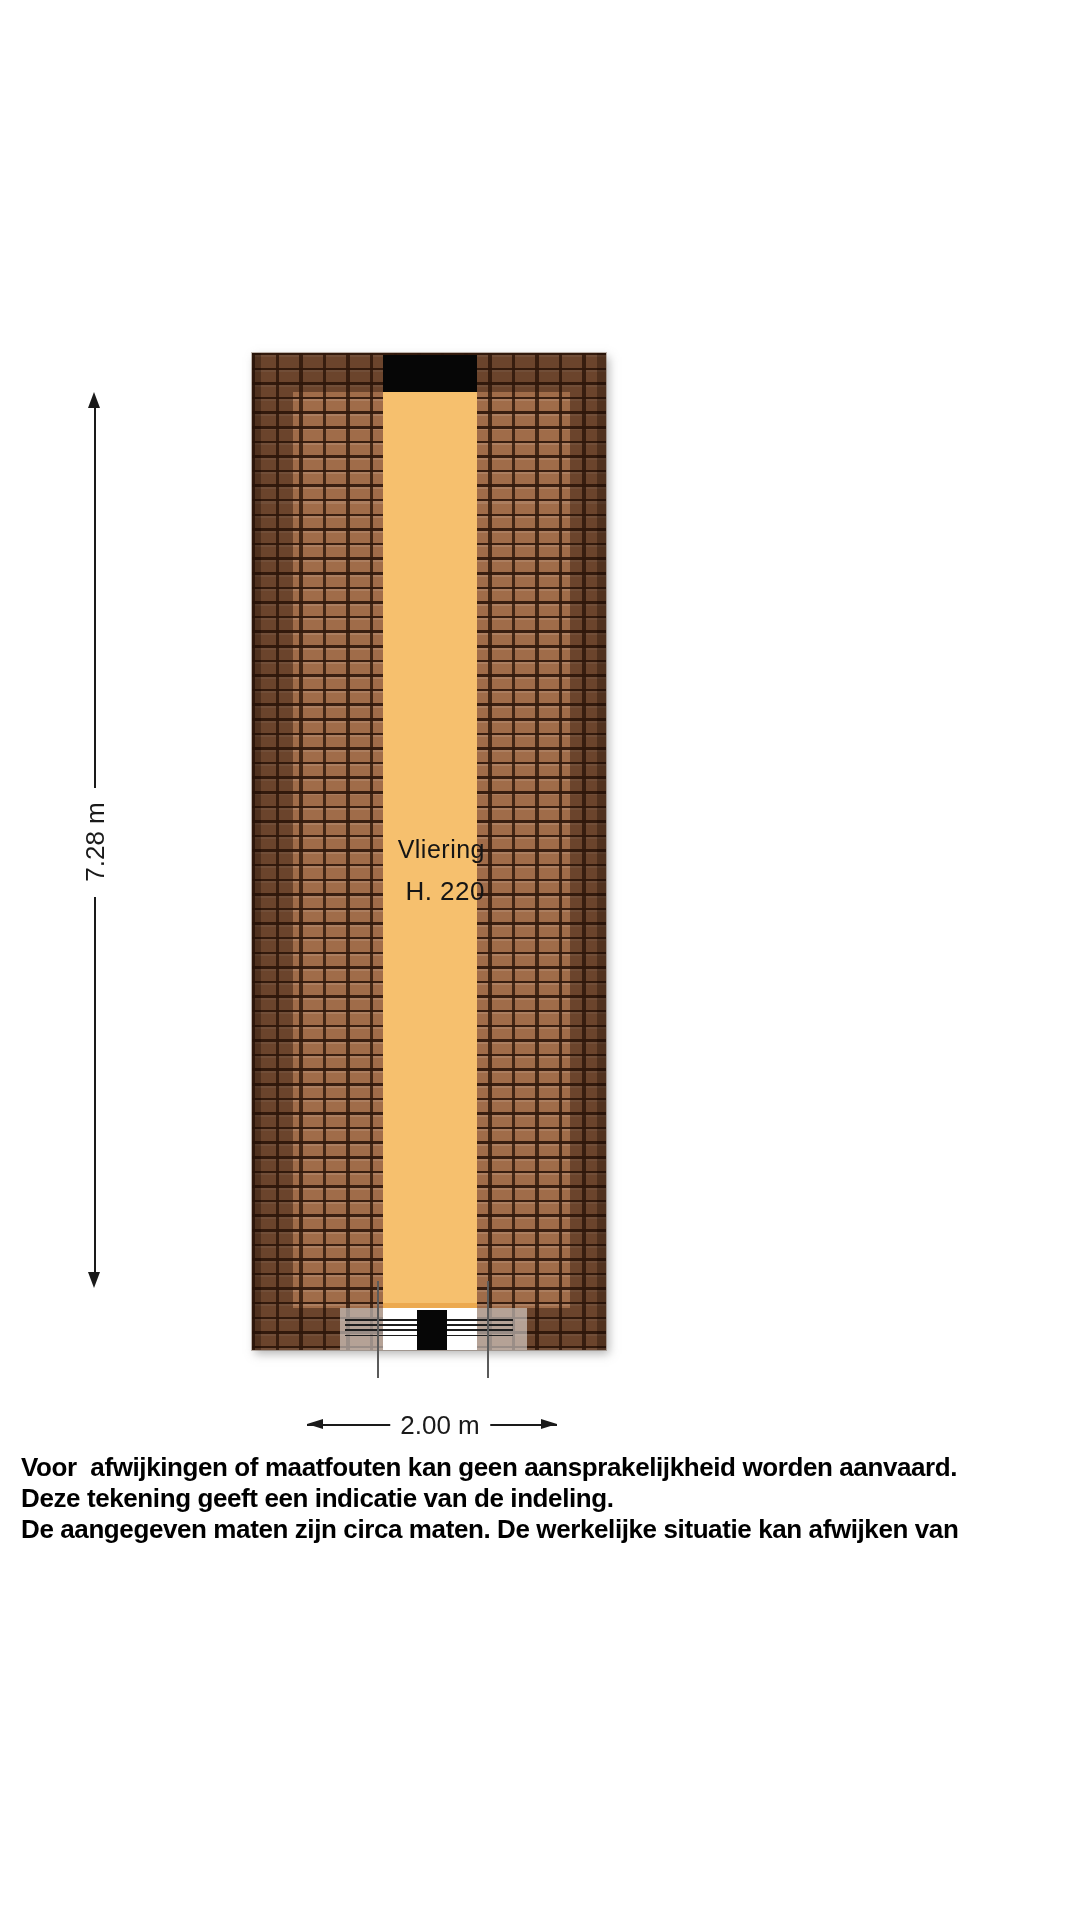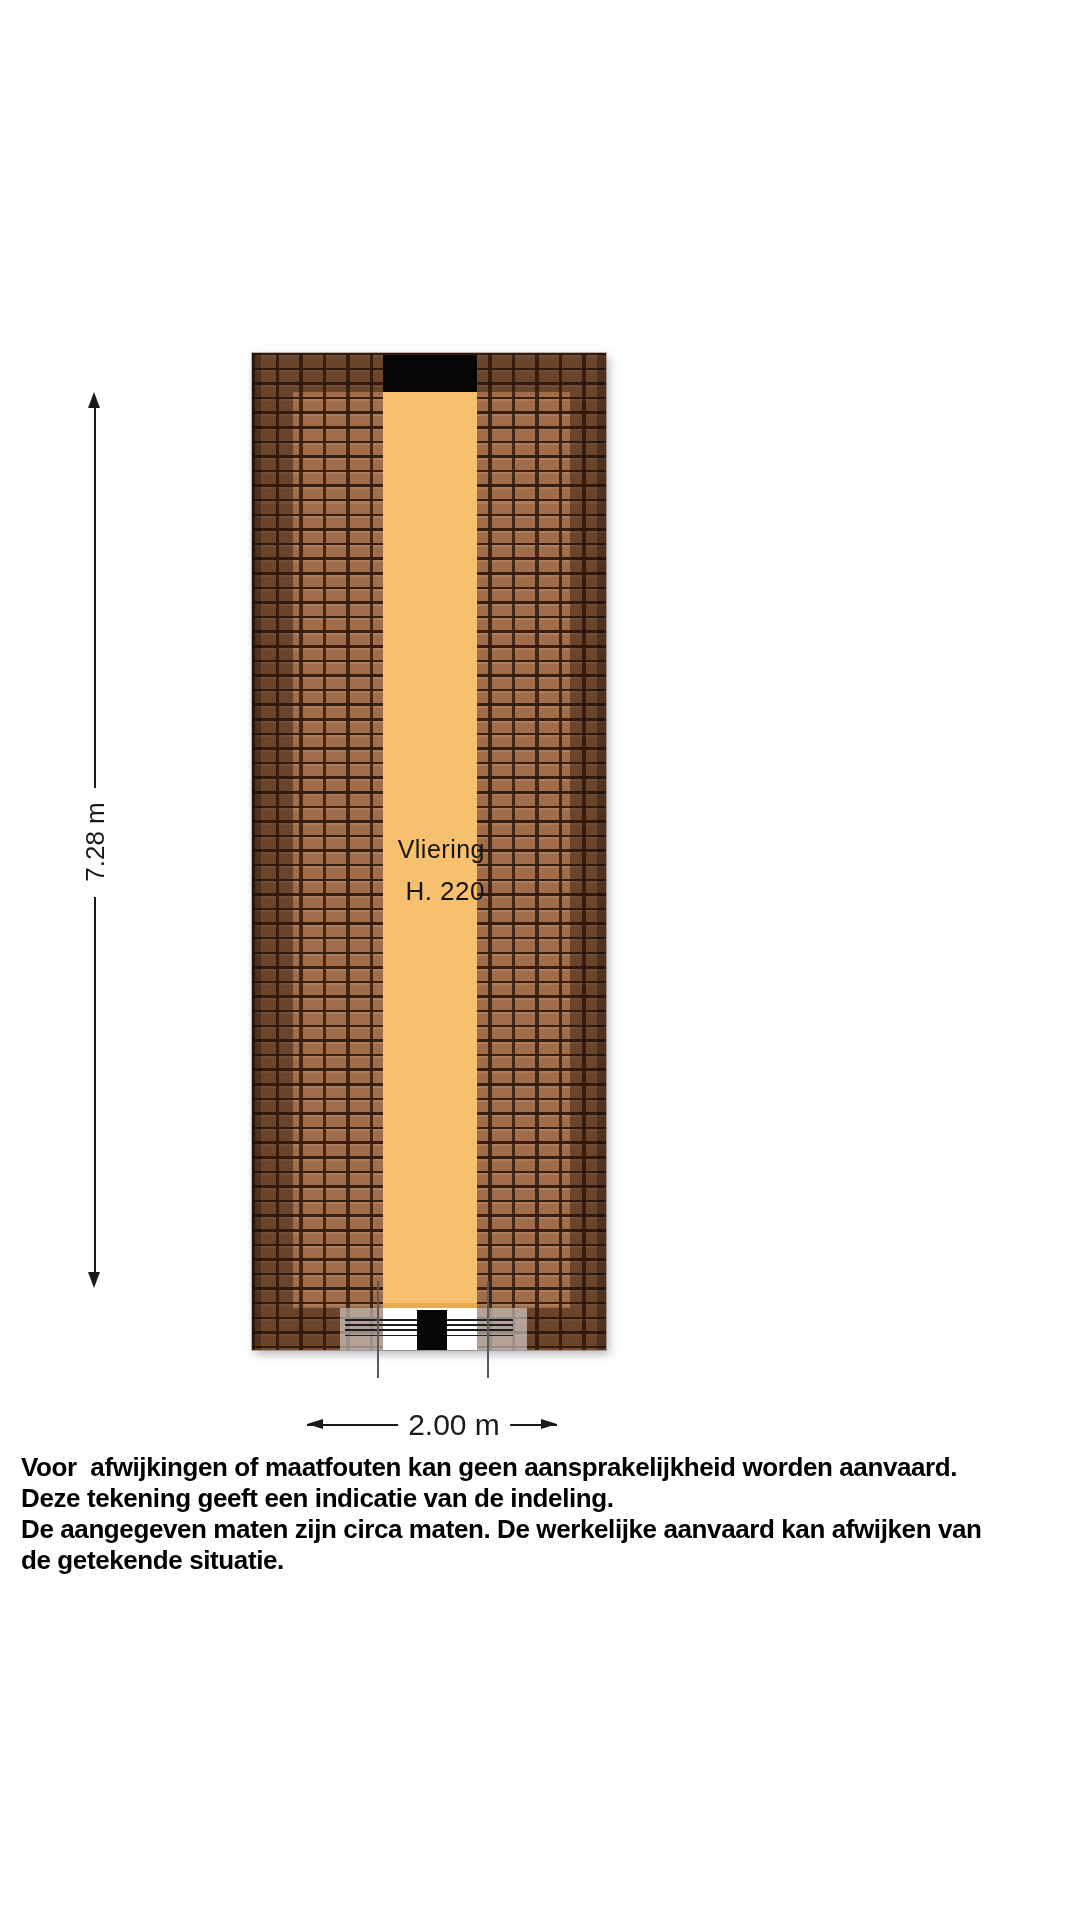--- a/index.html
+++ b/index.html
@@ -61,22 +61,22 @@
   .arrow-down{left:88px;top:1272px;border-left:6px solid transparent;border-right:6px solid transparent;border-top:16px solid #1a1a1a;}
   .arrow-left{left:307px;top:1419px;border-top:5.5px solid transparent;border-bottom:5.5px solid transparent;border-right:16px solid #1a1a1a;}
   .arrow-right{left:541px;top:1419px;border-top:5.5px solid transparent;border-bottom:5.5px solid transparent;border-left:16px solid #1a1a1a;}
 
   #vdim-label{
     position:absolute;left:95px;top:842px;width:150px;height:30px;
     transform:translate(-50%,-50%) rotate(-90deg);
     text-align:center;font-size:26px;line-height:30px;color:#1a1a1a;
   }
   #hdim-label{
-    position:absolute;left:454px;top:1425px;transform:translate(-50%,-50%);
-    background:#ffffff;padding:0 10px;font-size:30px;color:#1a1a1a;white-space:nowrap;
+    position:absolute;left:440px;top:1425px;transform:translate(-50%,-50%);
+    background:#ffffff;padding:0 10px;font-size:26px;color:#1a1a1a;white-space:nowrap;
   }
 
   
   #disclaimer{position:absolute;left:21px;top:1452px;width:1048px;}
   #disclaimer p{
     margin:0;font-size:26px;line-height:31px;font-weight:bold;color:#000;
     letter-spacing:-.4px;white-space:pre-wrap;
   }
 </style>
 </head>
@@ -117,17 +117,16 @@
   <div class="ext-line" style="left:487px;top:1281px;height:97px;"></div>
 
   <div class="arrow arrow-left"></div>
   <div class="dim-line-h" style="left:307px;top:1424px;width:250px;"></div>
   <div class="arrow arrow-right"></div>
   <div id="hdim-label">2.00 m</div>
 
   <div id="disclaimer">
     <p>Voor  afwijkingen of maatfouten kan geen aansprakelijkheid worden aanvaard.</p>
     <p>Deze tekening geeft een indicatie van de indeling.</p>
-    <p>De aangegeven maten zijn circa maten. De werkelijke aanvaard kan afwijken van</p>
-    <p>de getekende situatie.</p>
+    <p>De aangegeven maten zijn circa maten. De werkelijke situatie kan afwijken van</p>
   </div>
 
 </div>
 
 </body></html>

